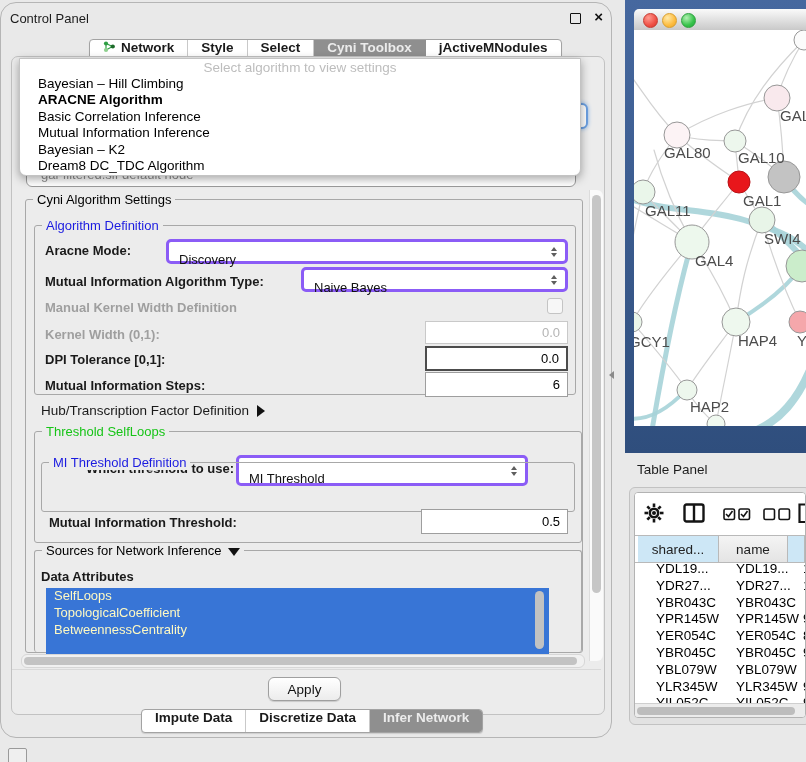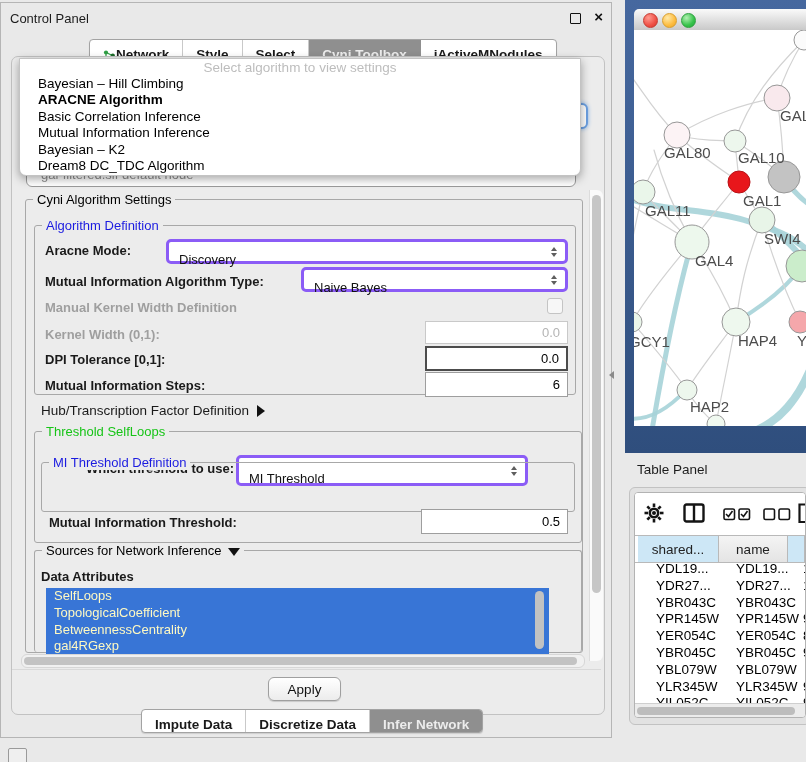--- a/index.html
+++ b/index.html
@@ -1,28 +1,28 @@
 <!DOCTYPE html>
 <html><head>
 <meta charset="utf-8">
 <style>
   html,body{margin:0;padding:0;}
   body{font-family:"Liberation Sans","DejaVu Sans",sans-serif;background:#e9e9e9;}
   .stage{position:relative;width:806px;height:762px;overflow:hidden;background:#e9e9e9;}
 
   
-  .left-window{position:absolute;left:0;top:2px;width:610px;height:734px;border:1px solid #b5b5b5;border-radius:0;background:#e9e9e9;}
+  .left-window{position:absolute;left:0;top:2px;width:610px;height:734px;border:1px solid #b5b5b5;border-radius:16px;background:#e9e9e9;}
   .cp-titlebar{position:absolute;left:0;top:0;width:100%;height:30px;}
   .cp-title{position:absolute;left:9px;top:8px;font-size:13px;color:#1c1c1c;}
   .float-btn{position:absolute;right:30px;top:10px;width:9px;height:9px;border:1.5px solid #111;border-radius:1px;}
   .close-btn{position:absolute;right:8px;top:4px;font-size:15px;font-weight:900;color:#111;line-height:20px;}
 
   
   .segbar{position:absolute;display:flex;background:#fff;border:1px solid #a3a3a3;border-radius:4px;overflow:hidden;height:22px;box-shadow:0 1px 1px rgba(0,0,0,.12);}
-  .seg{display:flex;align-items:flex-end;padding:0 13px;font-size:13.5px;font-weight:bold;color:#1a1a1a;border-right:1px solid #c9c9c9;white-space:nowrap;}
+  .seg{display:flex;align-items:flex-start;gap:5px;padding:0 13px;font-size:13.5px;font-weight:bold;color:#1a1a1a;border-right:1px solid #c9c9c9;white-space:nowrap;}
   .seg:last-child{border-right:none;}
   .seg.sel{background:#8f8f8f;color:#ececec;border-right-color:#8f8f8f;}
   .net-ico svg{display:block;}
 
   
   .inner-panel{position:absolute;left:10px;top:53px;width:592px;height:657px;background:#ececec;border:1px solid #c2c2c2;border-radius:7px;}
 
   
   .algo-popup{position:absolute;left:18px;top:55px;width:560px;height:116px;background:#fff;border:1px solid #c3c3c3;border-radius:0 0 7px 7px;box-shadow:0 3px 10px rgba(0,0,0,.35);z-index:30;overflow:hidden;}
   .algo-ph{height:17px;line-height:17px;text-align:center;color:#bdbdbd;font-size:13.5px;}
@@ -220,21 +220,20 @@
 
     <div class="group" style="left:33px;top:547px;width:546px;height:101px;border-bottom:none;">
       <span class="gt"><span>Sources for Network Inference</span><span class="disclose-down"></span></span>
     </div>
     <span class="flabel" style="left:40px;top:566px;">Data Attributes</span>
     <div class="attr-list">
       <div id="attr-items">
           <div class="attr-item">SelfLoops</div>
           <div class="attr-item">TopologicalCoefficient</div>
           <div class="attr-item">BetweennessCentrality</div>
-          <div class="attr-item">gal4RGexp</div>
         </div>
       <span class="attr-vthumb"></span>
     </div>
 
     <div class="vscroll">
         <span class="thumb"></span>
       </div>
     <div class="hscroll">
         <span class="thumb"></span>
       </div>

